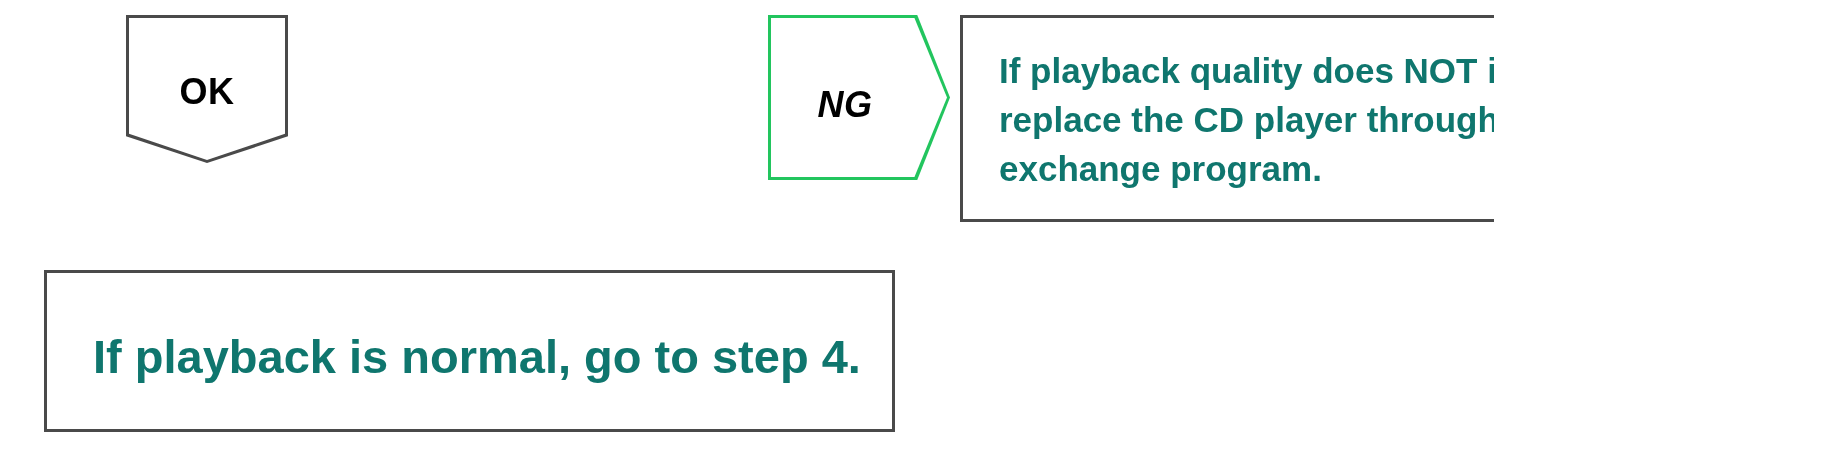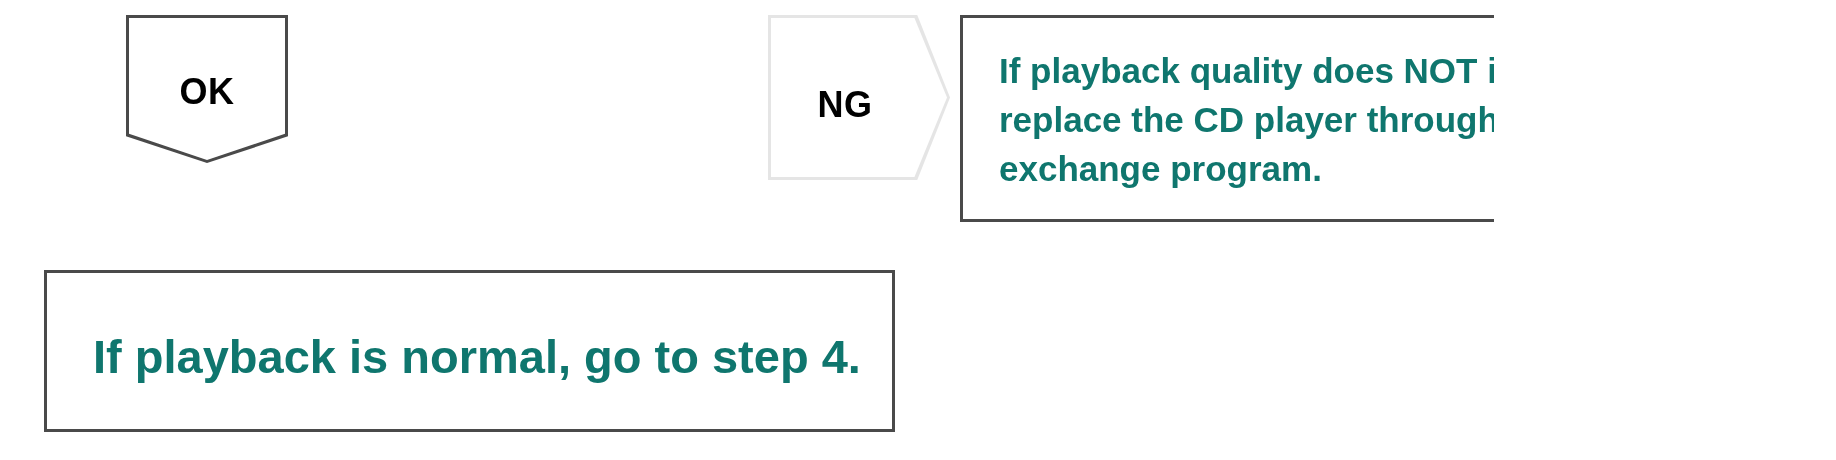--- a/index.html
+++ b/index.html
@@ -27,23 +27,24 @@
     position: absolute;
     left: 3px; top: 3px; right: 3px; bottom: 3px;
     background: #ffffff;
     -webkit-clip-path: polygon(0% 0%, 100% 0%, 100% 81.5%, 50% 100%, 0% 81.5%);
     clip-path: polygon(0% 0%, 100% 0%, 100% 81.5%, 50% 100%, 0% 81.5%);
   }
 
   
   .pent-right {
     position: absolute;
-    background: #e5e5e5;
+    background: #22c55e;
     -webkit-clip-path: polygon(0% 0%, 82% 0%, 100% 50%, 82% 100%, 0% 100%);
     clip-path: polygon(0% 0%, 82% 0%, 100% 50%, 82% 100%, 0% 100%);
+    font-style: italic;
   }
   .pent-right .inner {
     position: absolute;
     left: 3px; top: 3px; right: 3px; bottom: 3px;
     background: #ffffff;
     -webkit-clip-path: polygon(0% 0%, 81.5% 0%, 100% 50%, 81.5% 100%, 0% 100%);
     clip-path: polygon(0% 0%, 81.5% 0%, 100% 50%, 81.5% 100%, 0% 100%);
   }
 
   .shape-label {

